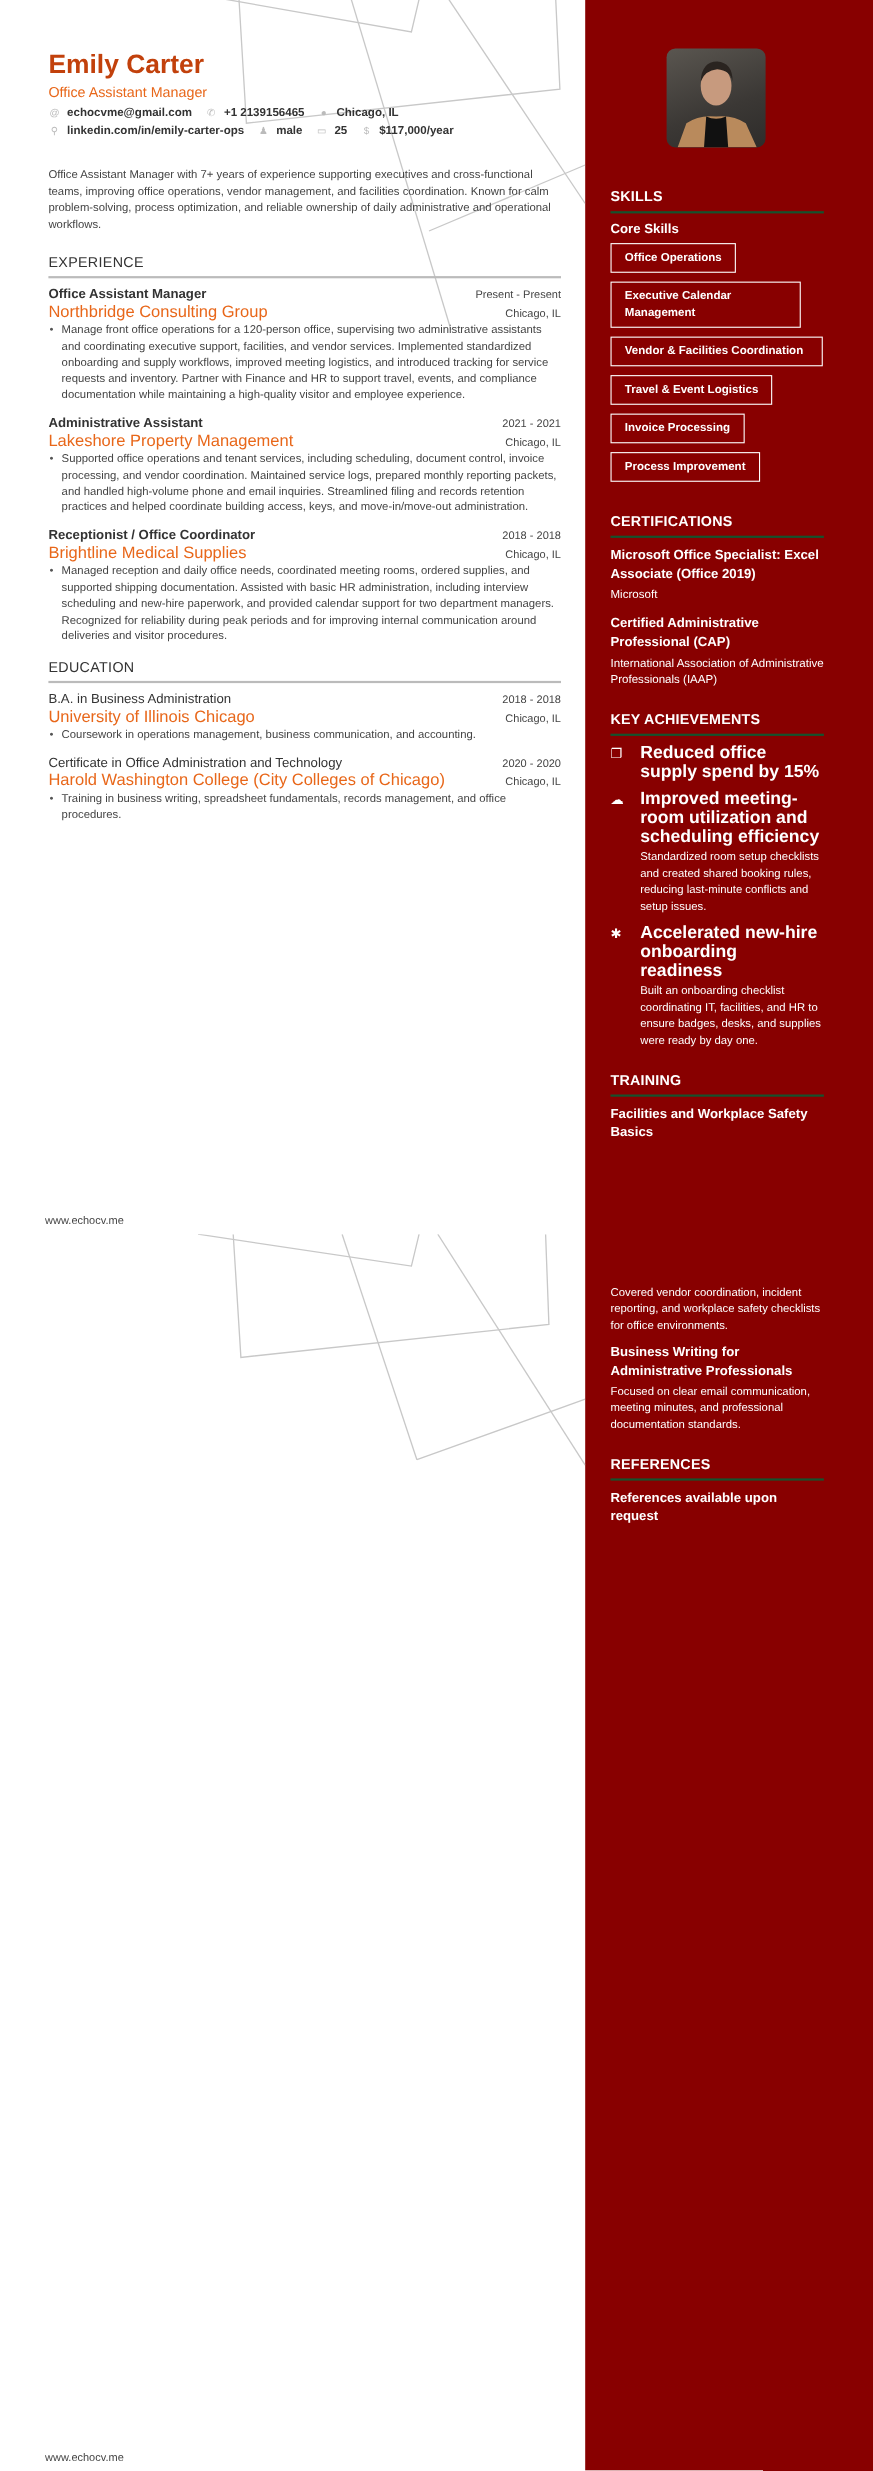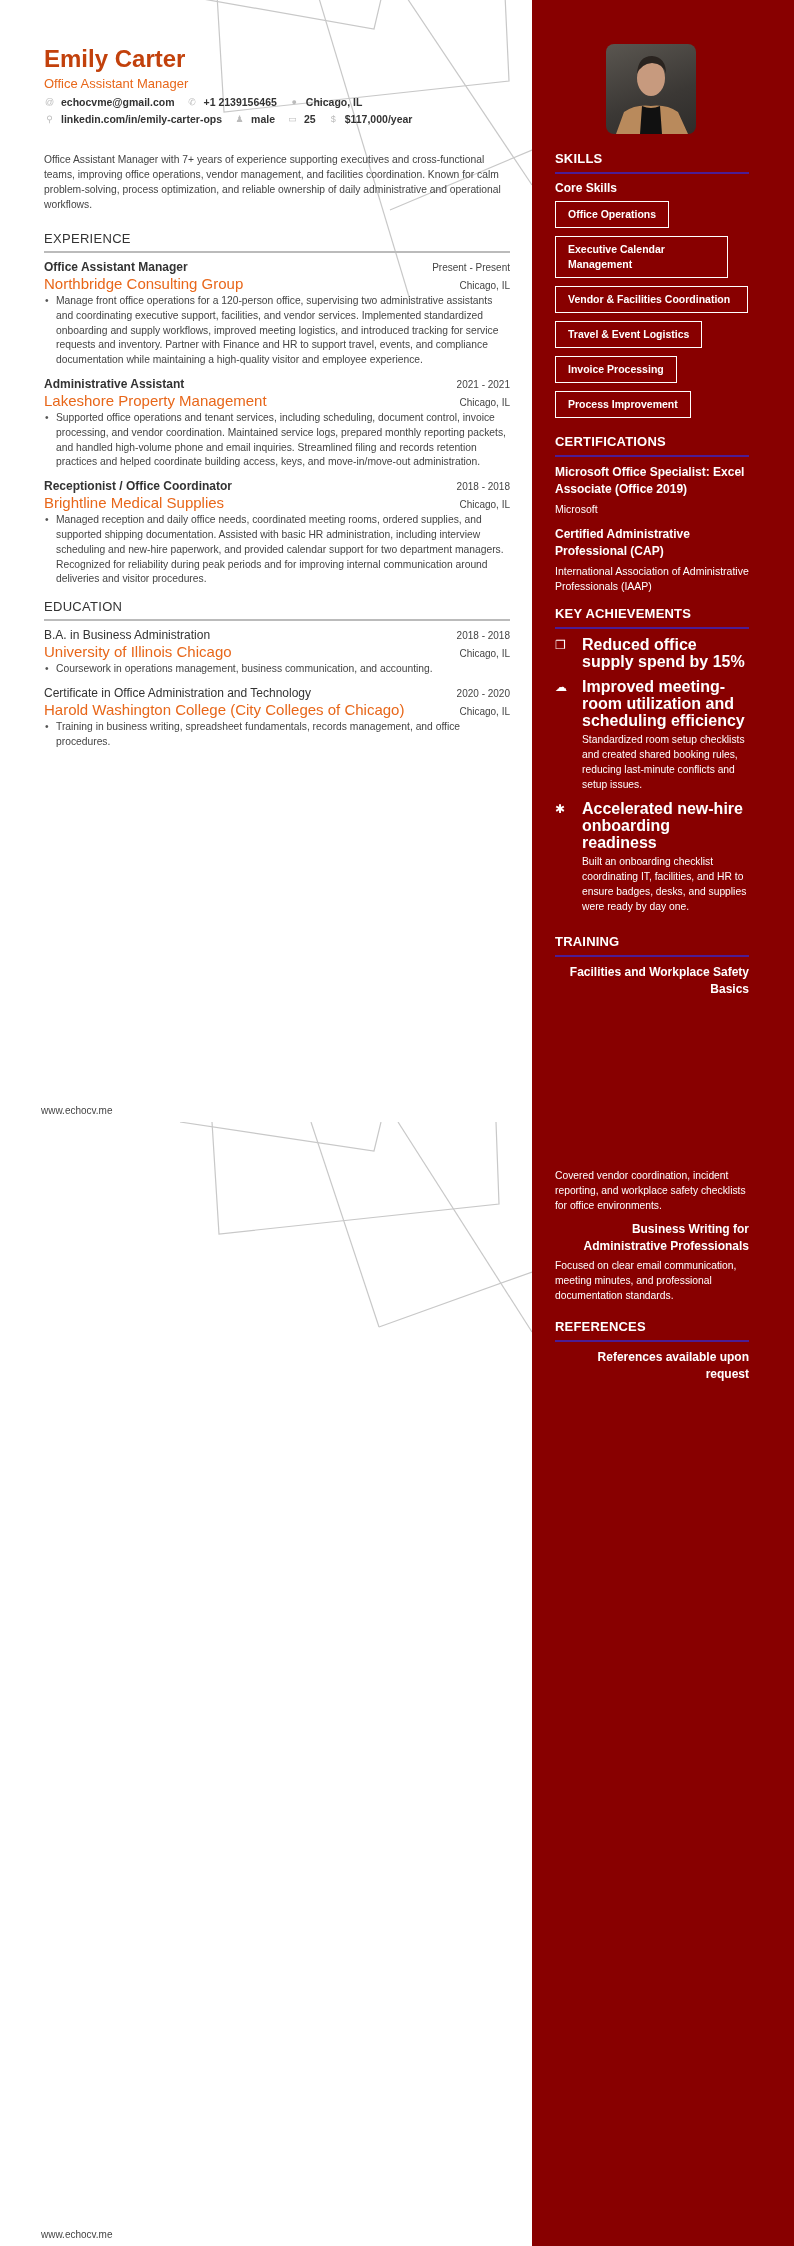--- a/index.html
+++ b/index.html
@@ -26,31 +26,31 @@
   .bullets li::before { content: "•"; position: absolute; left: 1px; color: #555; }
   .langs { display: flex; justify-content: space-between; margin-top: 2px; }
   .lang { width: 224px; }
   .lang-name { font-size: 12px; color: #333; margin-right: 8px; }
   .lang-level { font-size: 10px; color: #333; }
   .bar { height: 4px; border-radius: 2px; background: #fde4d6; margin-top: 2px; position: relative; }
   .bar-fill { position: absolute; left: 0; top: 0; height: 4px; border-radius: 2px; background: #e8671a; }
   .footer { position: absolute; left: 41px; font-size: 10px; color: #444; }
   .side { position: absolute; left: 555px; width: 194px; color: #fff; }
   .photo { position: absolute; left: 606px; top: 44px; width: 90px; height: 90px; border-radius: 8px; overflow: hidden; background: linear-gradient(160deg,#5a5650 0%,#3b3835 60%,#2e2c2a 100%); }
-  .s-title { font-size: 13px; font-weight: bold; color: #fff; padding-bottom: 6px; border-bottom: 2px solid #4c1d95; margin-bottom: 7px; letter-spacing: 0.2px; }
+  .s-title { font-size: 13px; font-weight: bold; color: #fff; padding-bottom: 6px; border-bottom: 2px solid #14532d; margin-bottom: 7px; letter-spacing: 0.2px; margin-top: 20px; }
   .s-sub { font-size: 12px; font-weight: bold; margin-bottom: 6px; }
   .chip { display: inline-block; border: 1.5px solid #fff; padding: 5px 12px; font-size: 10.5px; font-weight: bold; line-height: 15px; margin-bottom: 8px; }
   .cert-name { font-size: 12px; font-weight: bold; line-height: 17px; }
   .cert-org { font-size: 10.5px; line-height: 15px; margin-top: 4px; margin-bottom: 9px; }
   .ach { display: flex; margin-bottom: 8px; }
   .ach-ico { width: 27px; font-size: 12px; padding-top: 2px; }
   .ach-body { width: 167px; }
   .ach-title { font-size: 16px; font-weight: bold; line-height: 17px; }
   .ach-desc { font-size: 10.3px; line-height: 15px; margin-top: 3px; }
-  .tr-title { font-size: 12px; font-weight: bold; line-height: 17px; text-align: right; }
+  .tr-title { font-size: 12px; font-weight: bold; line-height: 17px; }
   .tr-desc { font-size: 10.3px; line-height: 15px; margin-top: 3px; margin-bottom: 8px; }
 </style>
 </head>
 <body>
 
 <div class="sidebar-bg"></div>
 
 <svg class="deco" style="top:0" viewBox="0 0 532 300">
   <g stroke="#c8c8c8" stroke-width="1.2" fill="none">
     <polyline points="180,-5 374,29 382,-5"></polyline>

